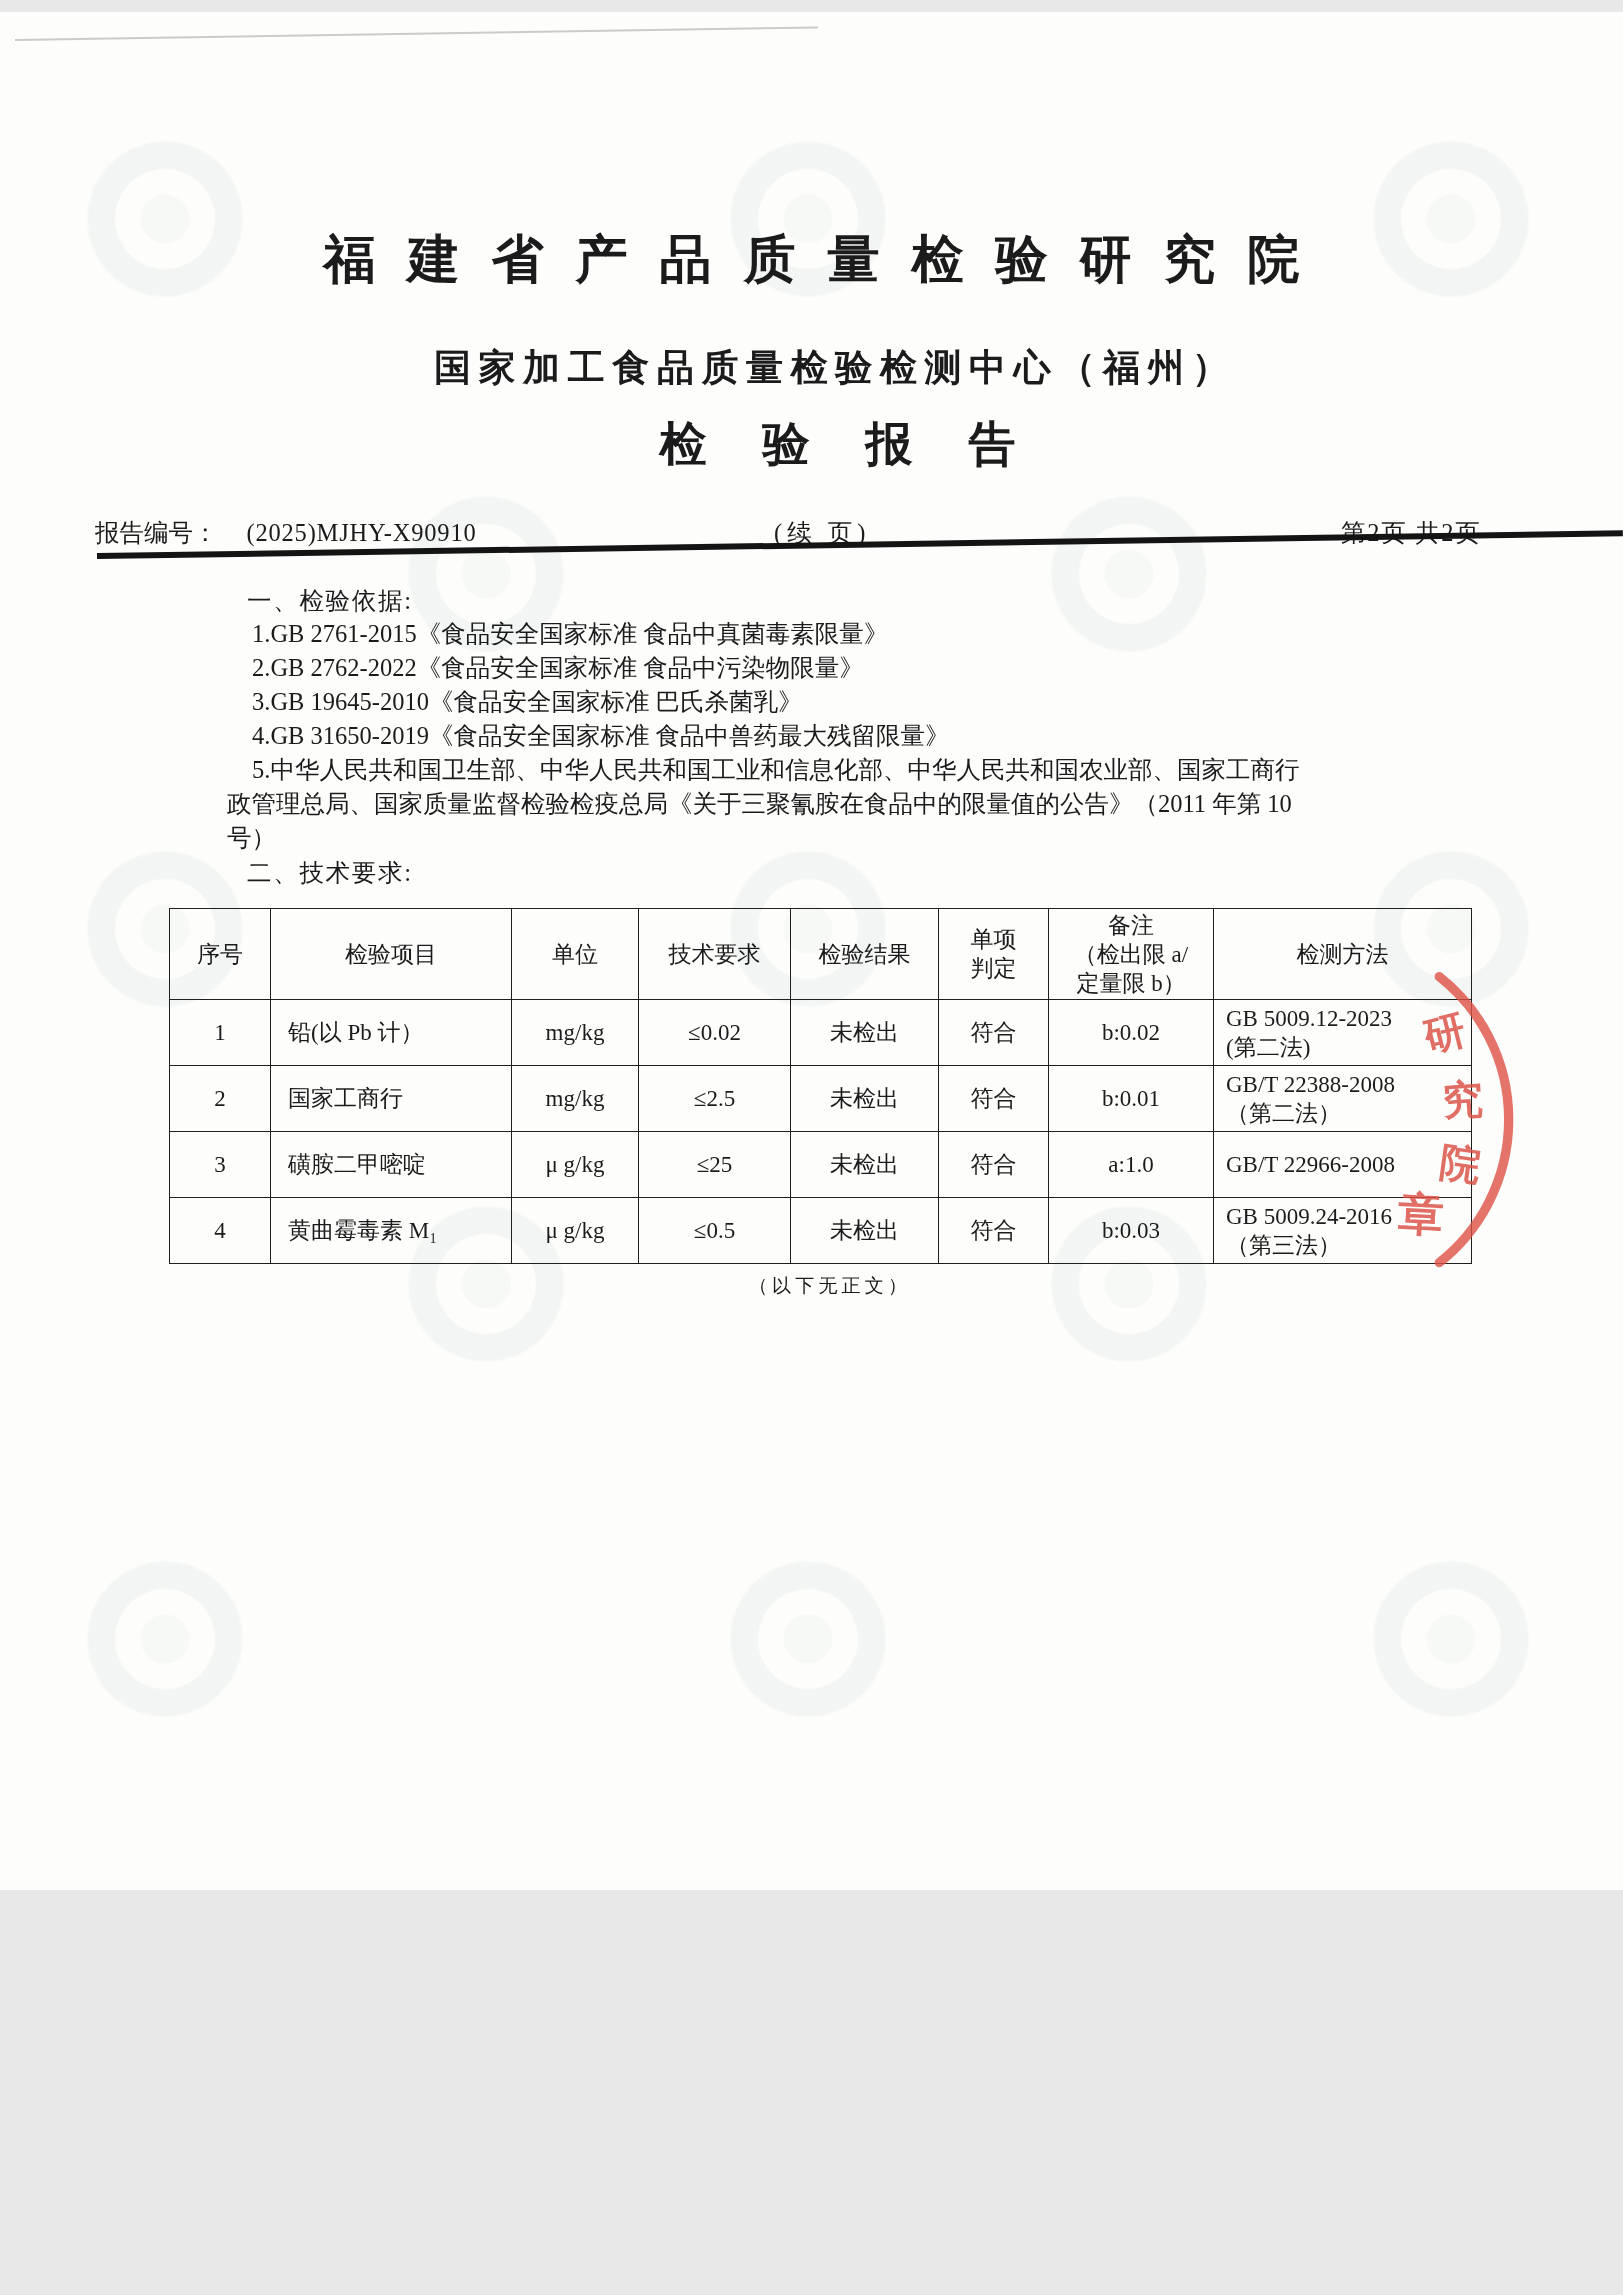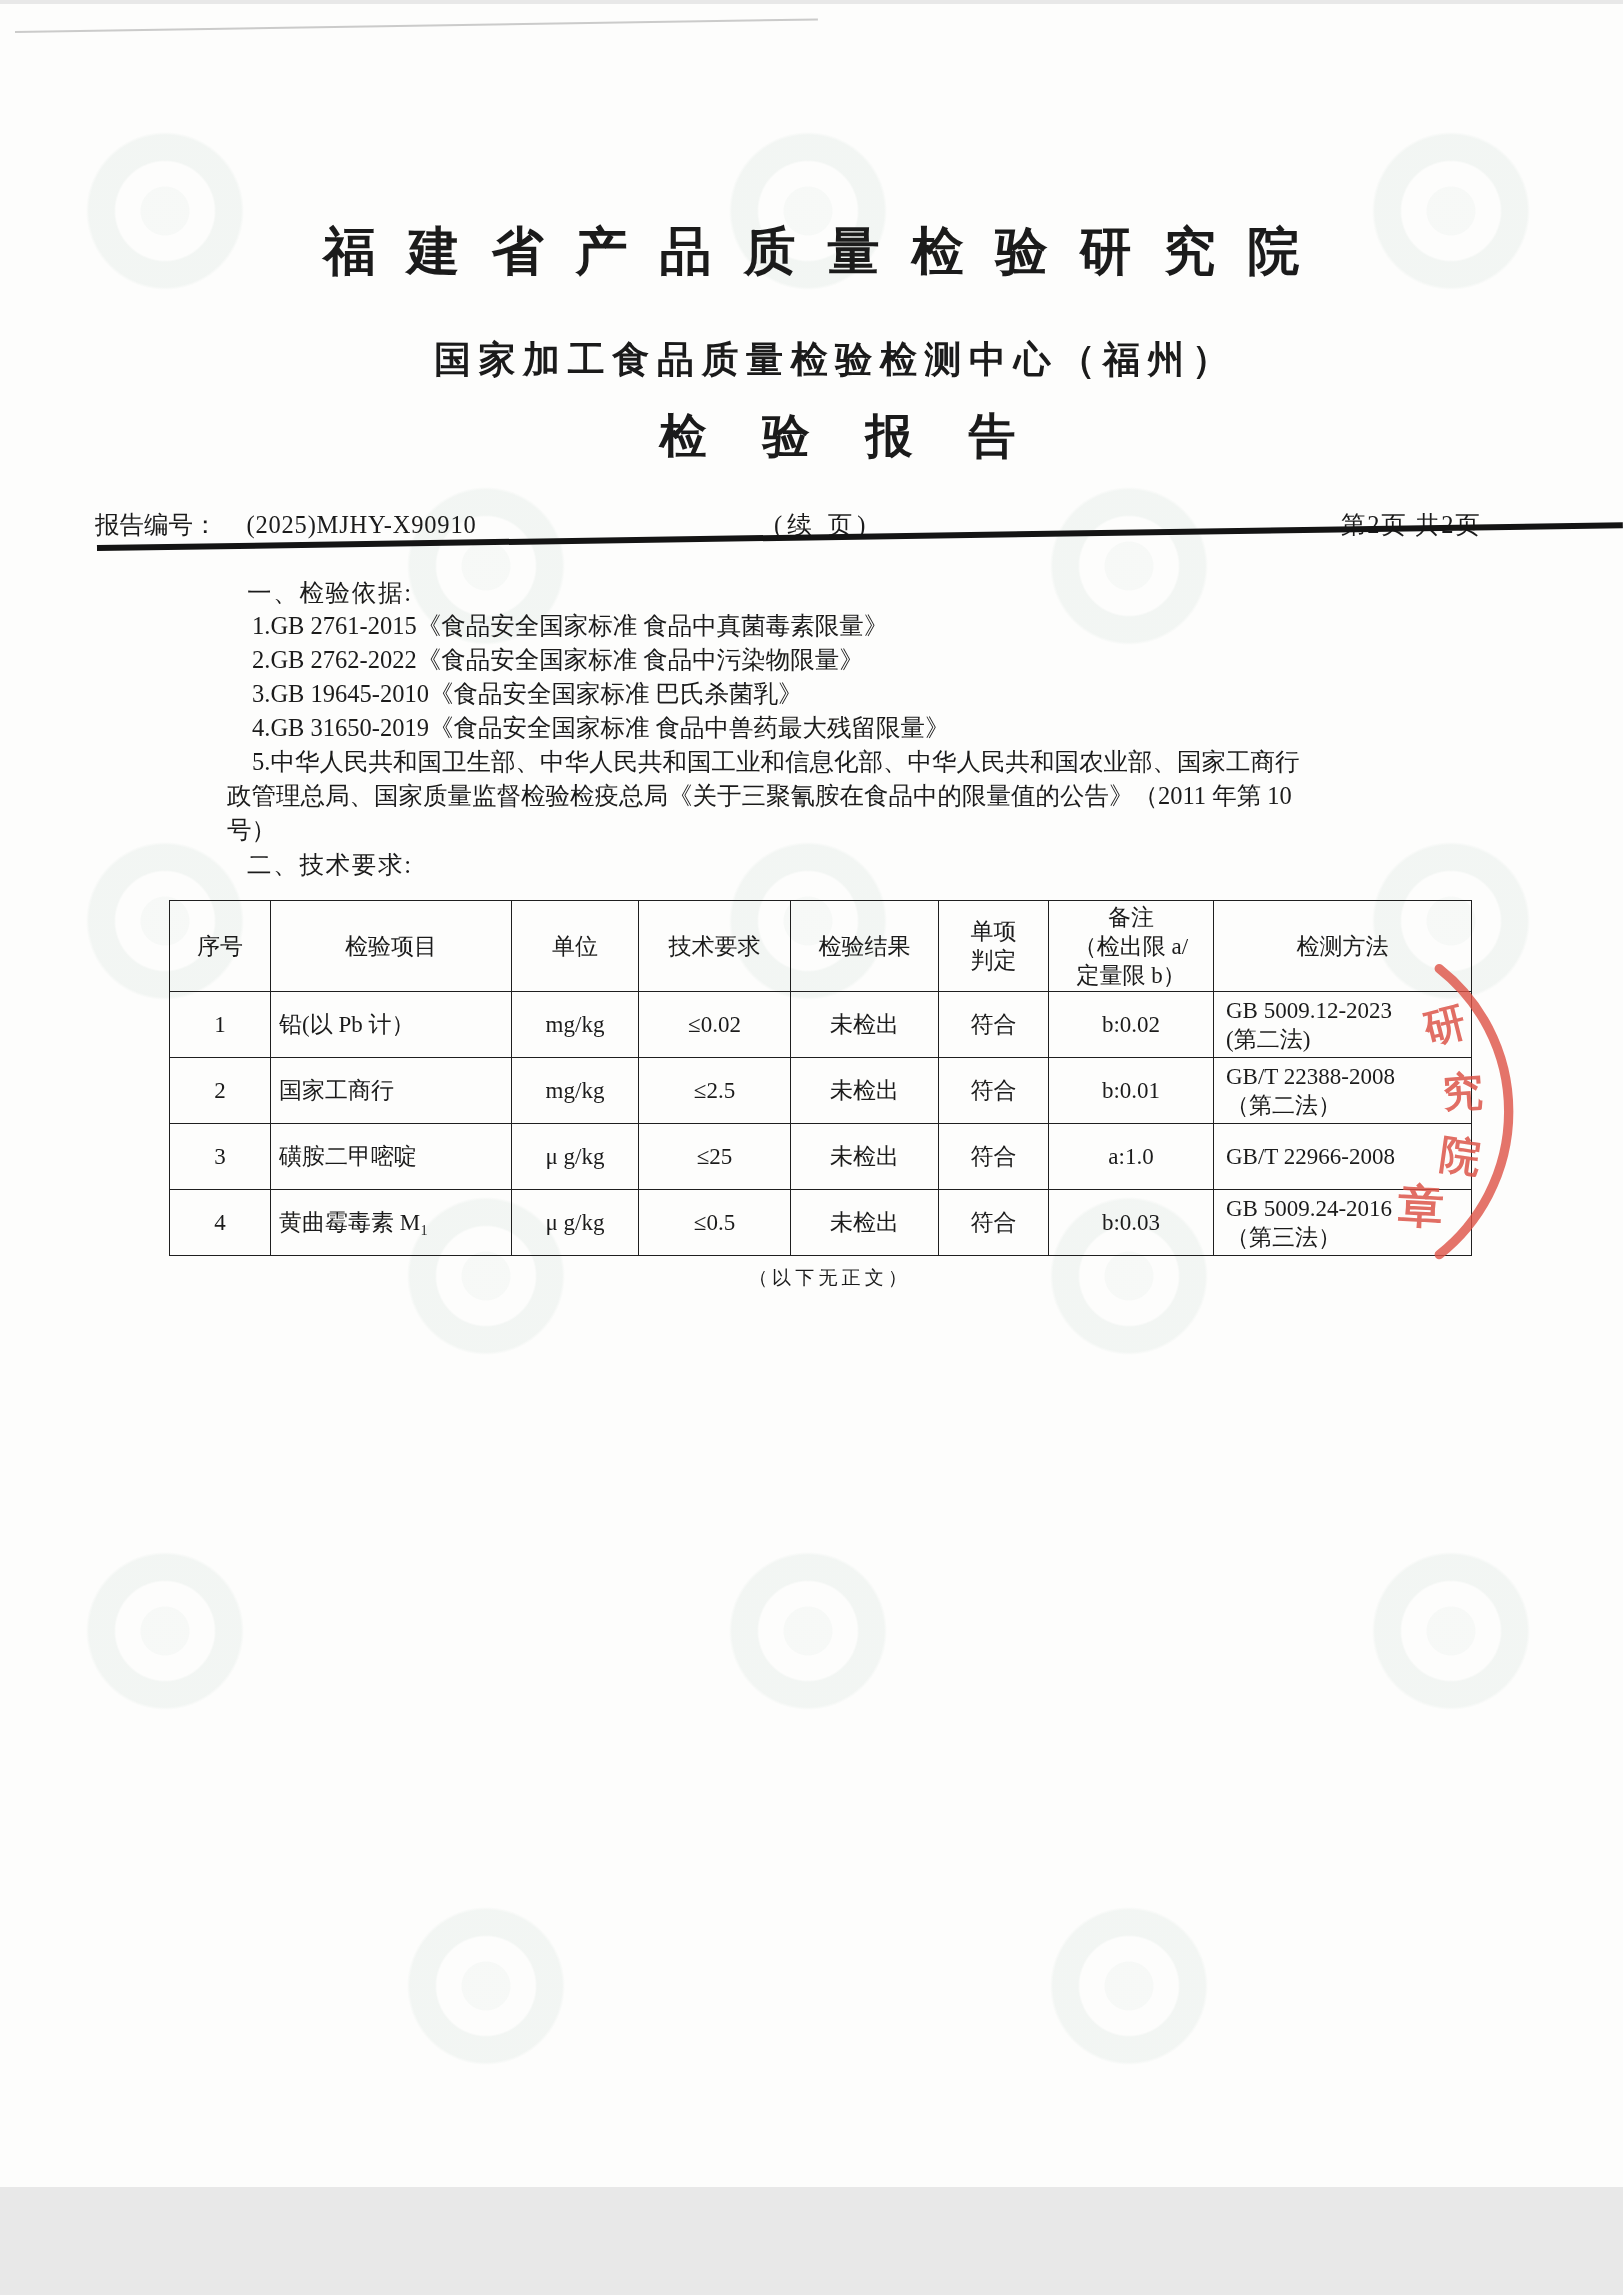--- a/index.html
+++ b/index.html
@@ -1,19 +1,19 @@
 <!DOCTYPE html>
 <html style="font-size:13.5px"><head>
 <meta charset="utf-8">
 <style>
   html,body{margin:0;padding:0;background:#e8e8e8;}
   .page{
     position:relative;
-    width:1623px;height:2183px;
-    margin:4px auto;
+    width:1623px;height:1878px;
+    margin:12px auto;
     overflow:hidden;
     color:#1b1b1b;
     font-family:"Liberation Serif","DejaVu Serif",serif;
     background-color:#fdfdfc;
     background-image:
       radial-gradient(circle at 165px 207px, rgba(0,0,0,0) 49px, rgba(150,182,168,0.10) 51px, rgba(150,182,168,0.10) 76px, rgba(0,0,0,0) 79px),
       radial-gradient(circle at 165px 207px, rgba(150,182,168,0.06) 0px, rgba(150,182,168,0.06) 24px, rgba(0,0,0,0) 25px),
       radial-gradient(circle at 486px 562px, rgba(0,0,0,0) 49px, rgba(150,182,168,0.10) 51px, rgba(150,182,168,0.10) 76px, rgba(0,0,0,0) 79px),
       radial-gradient(circle at 486px 562px, rgba(150,182,168,0.06) 0px, rgba(150,182,168,0.06) 24px, rgba(0,0,0,0) 25px);
     background-size:643px 710px;
@@ -59,21 +59,21 @@
     font-size:23px;background:transparent;
   }
   .results-table th,.results-table td{
     border:1.7px solid #1f1f1f;
     text-align:center;vertical-align:middle;
     font-weight:400;padding:1.7px 6.8px;line-height:29px;
     overflow:hidden;
   }
   .results-table thead tr{height:90px;}
   .results-table tbody tr{height:66px;}
-  .results-table td:nth-child(2){text-align:left;padding-left:8px;}
+  .results-table td:nth-child(2){text-align:left;padding-left:17px;}
   .results-table td:nth-child(8){text-align:left;padding-left:12px;}
   .pre{white-space:pre-line;}
   .end-note{
     position:absolute;top:1261px;left:179px;width:1302px;
     text-align:center;font-size:19px;letter-spacing:4.2px;
   }
   .stamp{position:absolute;top:913px;left:1133px;width:423px;height:423px;z-index:5;pointer-events:none;}
   .stamp path{fill:none;stroke:#dd5145;stroke-width:11;stroke-linecap:round;opacity:.8;}
   .stamp text{
     font-family:"Liberation Serif","DejaVu Serif",serif;

